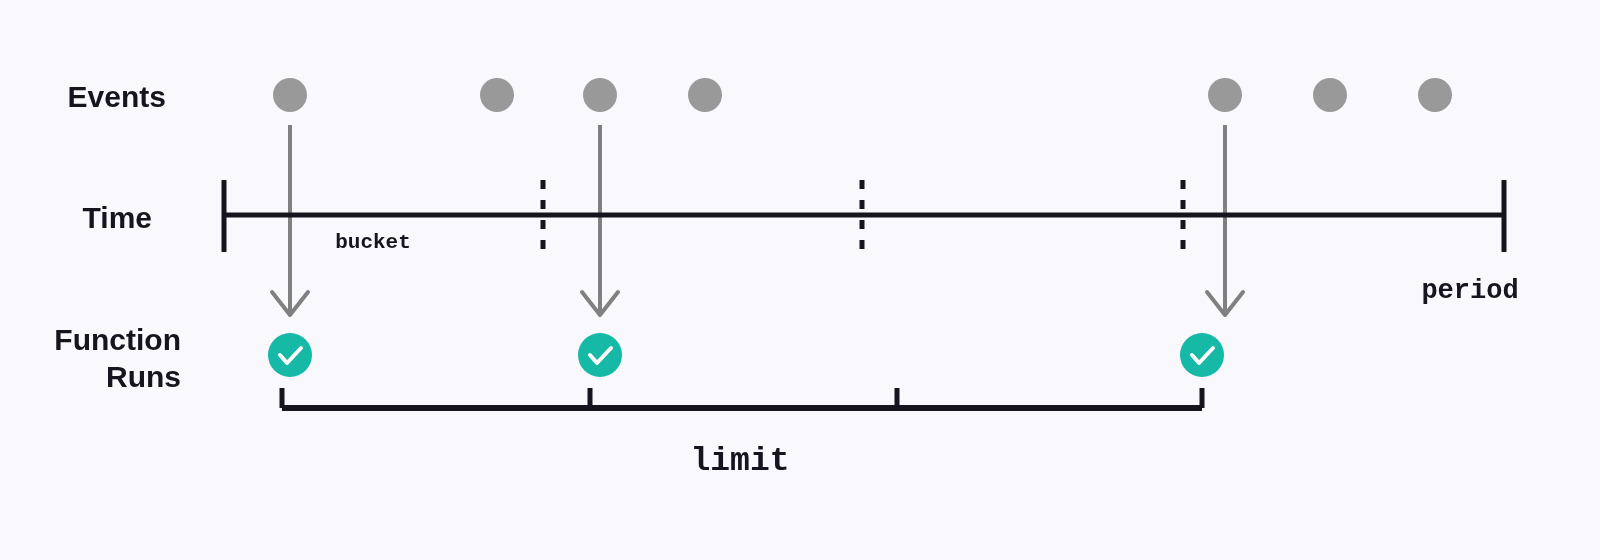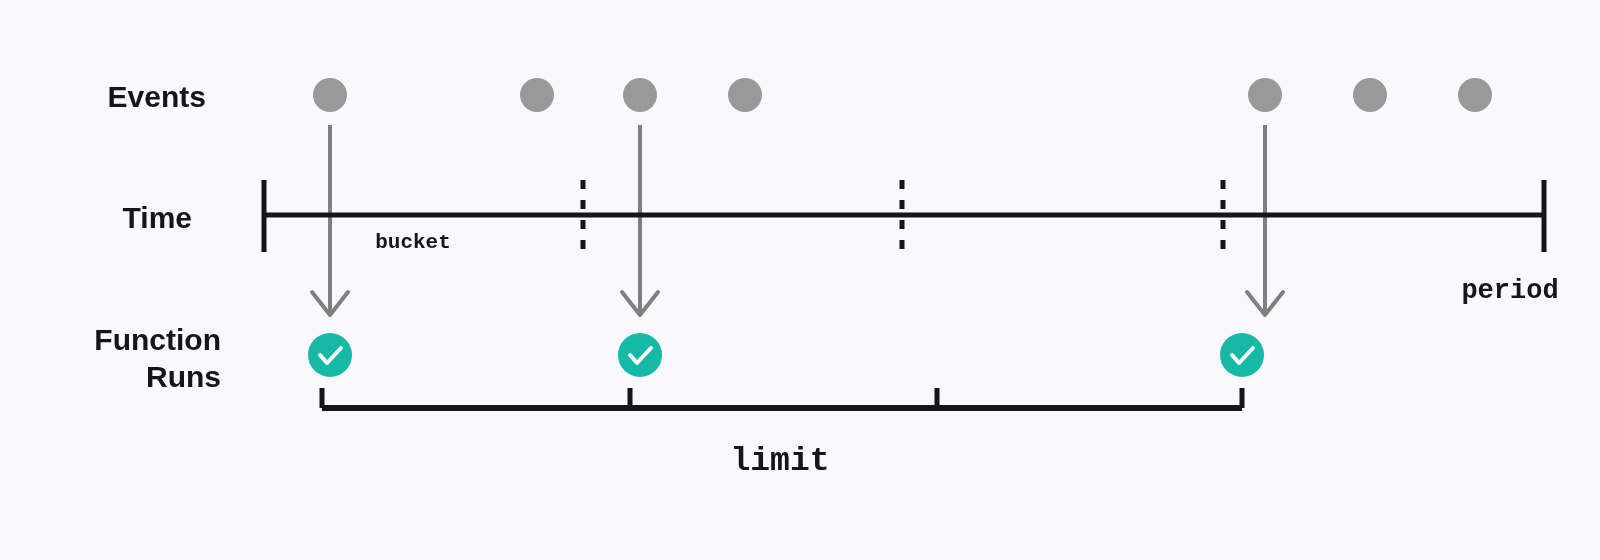--- a/index.html
+++ b/index.html
@@ -10,21 +10,20 @@
     width: 1600px;
     height: 560px;
     background: #f8f8fd;
     font-family: "Liberation Sans", sans-serif;
     overflow: hidden;
   }
   #diagram-root {
     position: relative;
     width: 1400px;
     height: 560px;
-    margin-left: 40px;
   }
   #diagram-svg {
     position: absolute;
     top: 0;
     left: 0;
     width: 1600px;
     height: 560px;
     display: block;
   }
   .row-label {

